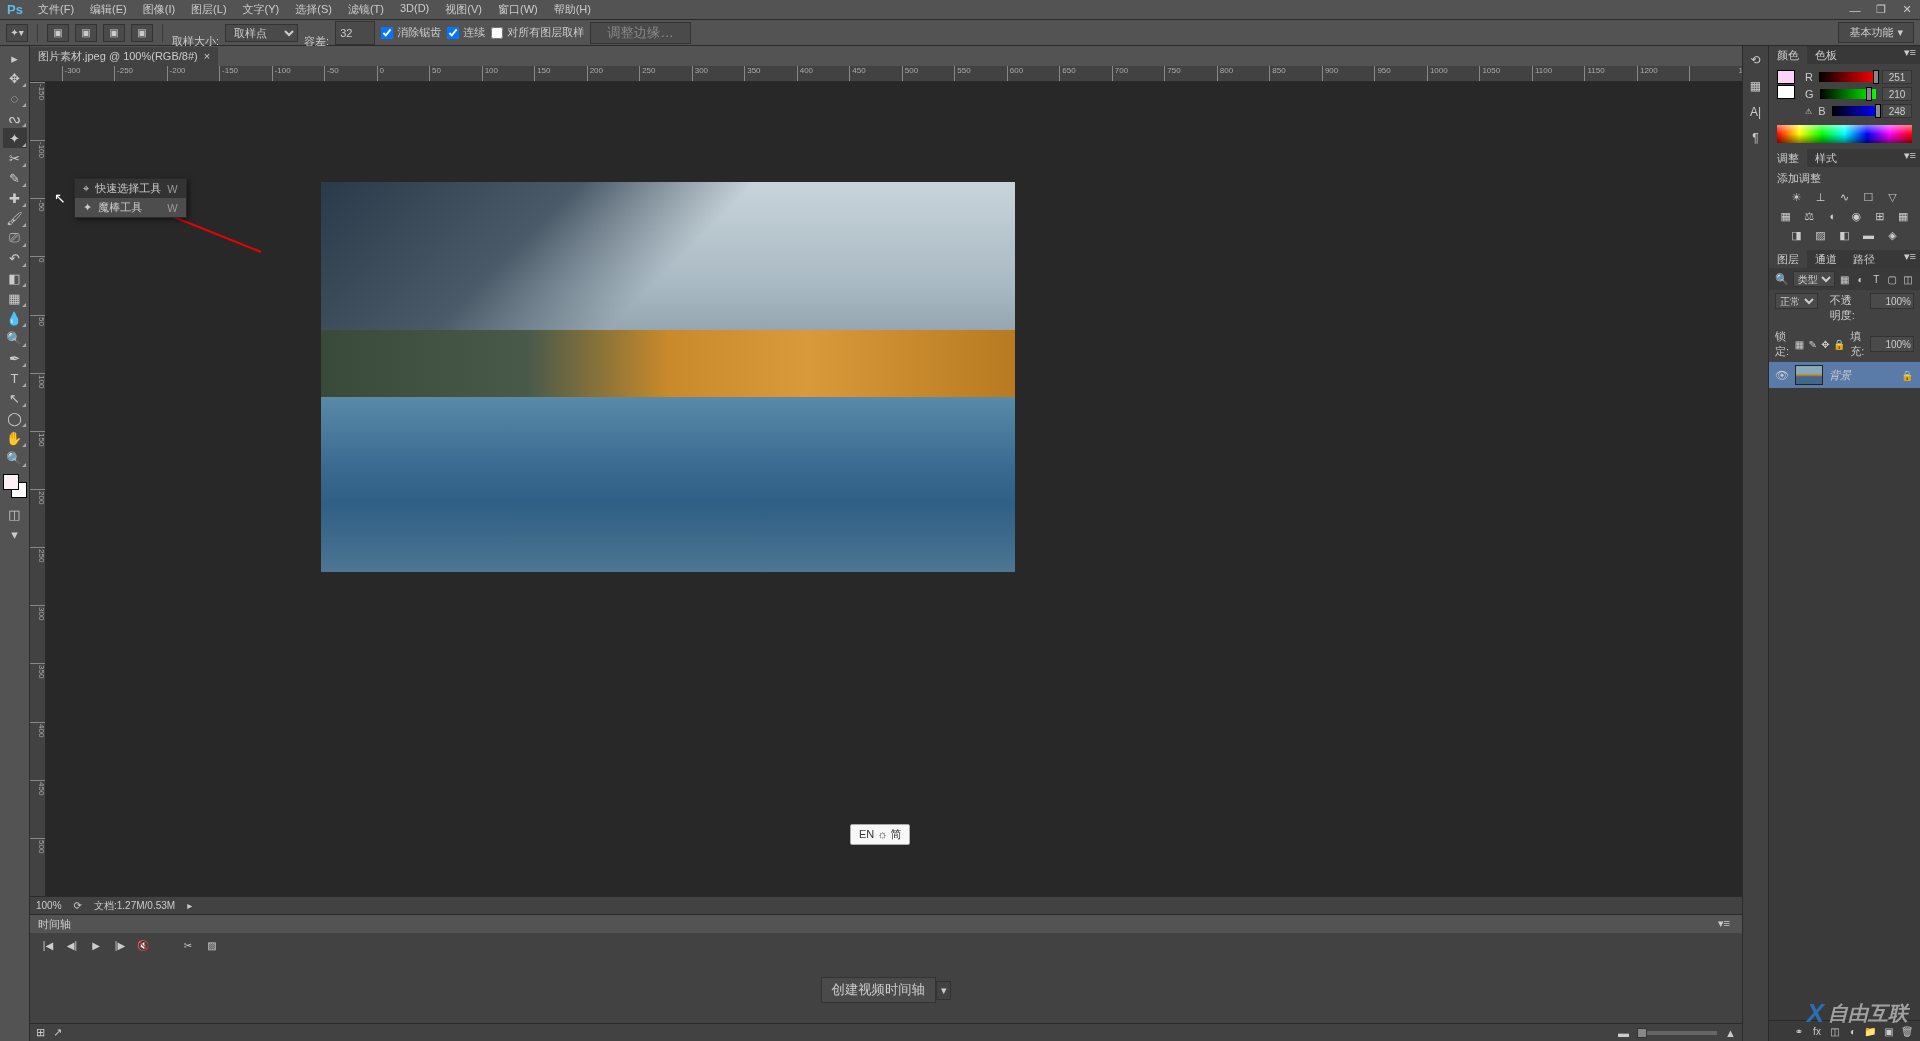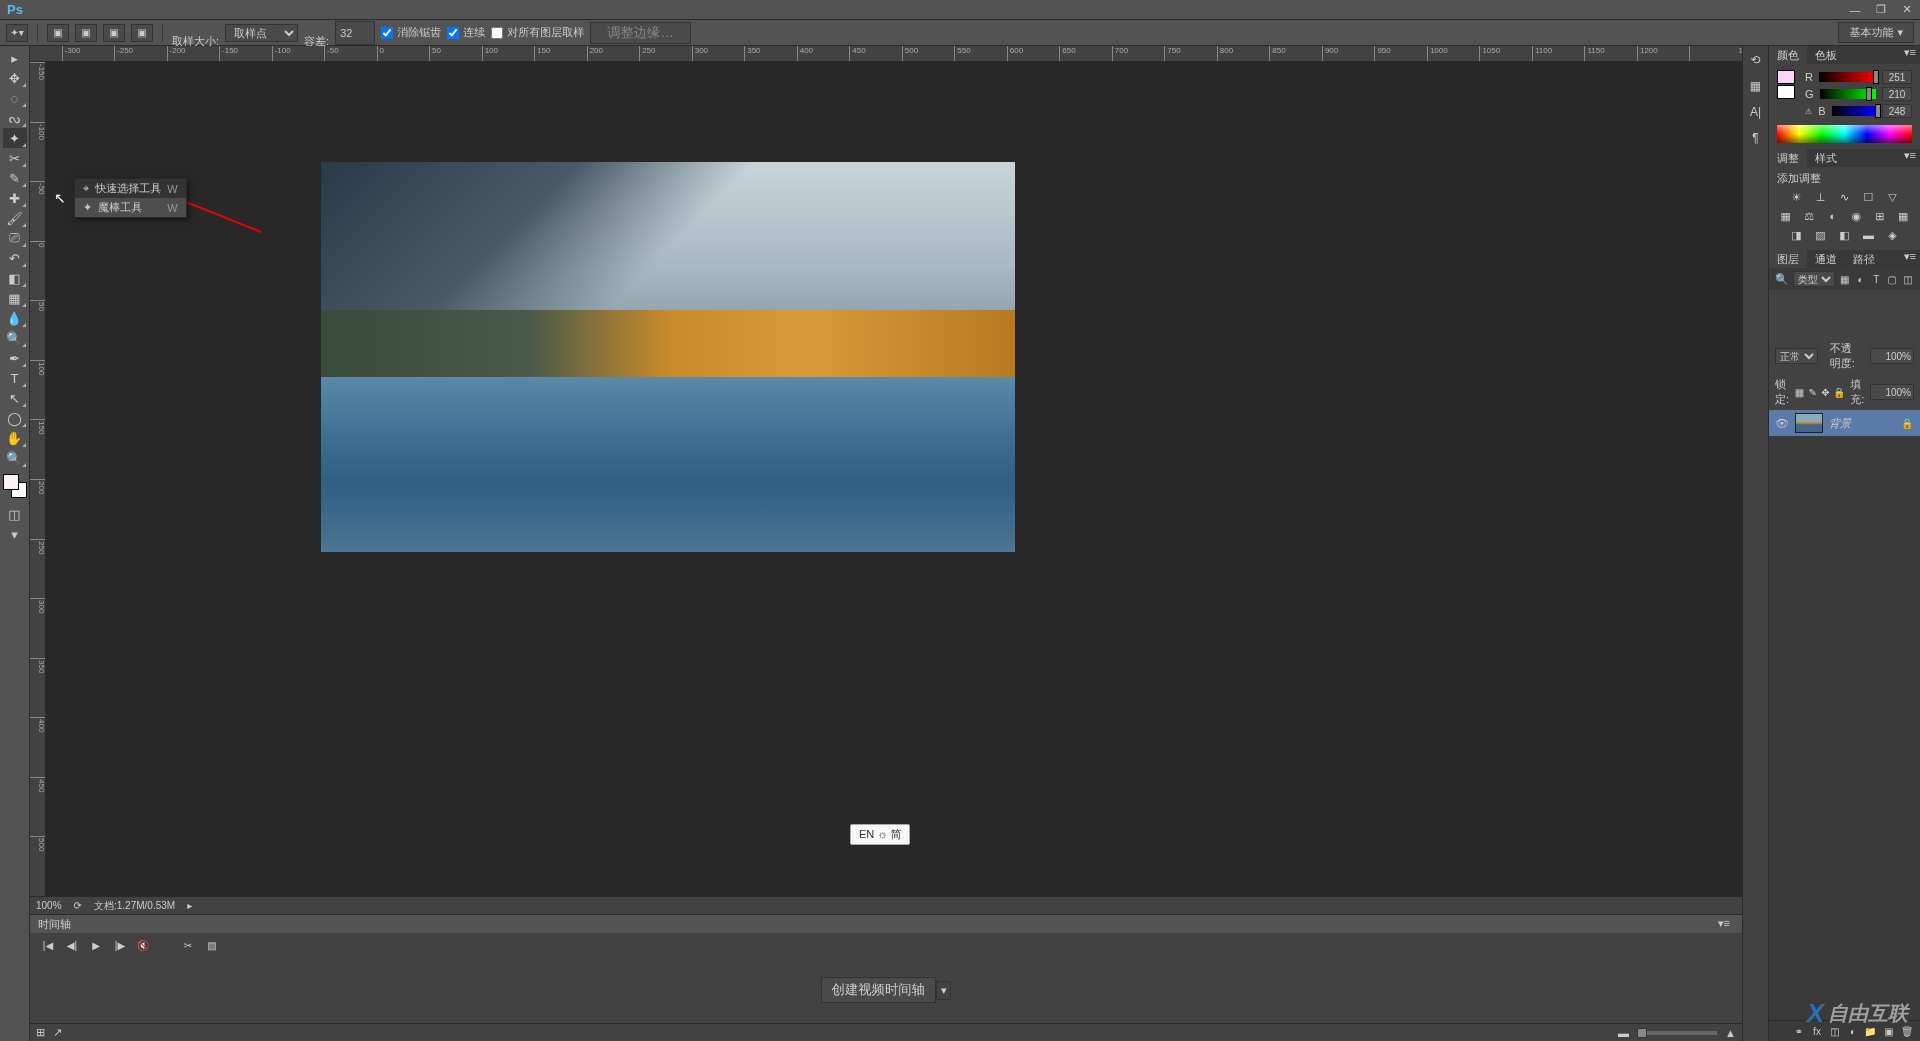--- a/index.html
+++ b/index.html
@@ -77,41 +77,54 @@
 .slider-val { width: 30px; background: #4a4a4a; border: 1px solid #333; color: #ccc; text-align: center; font-size: 10px; height: 14px; }
 .spectrum { height: 18px; background: linear-gradient(90deg, #f00, #ff0, #0f0, #0ff, #00f, #f0f, #f00); margin-top: 4px; position: relative; }
 .spectrum::before { content: ""; position: absolute; inset: 0; background: linear-gradient(180deg, #fff, transparent 50%, #000); opacity: 0.5; }
 .adjust-panel { padding: 4px 8px; }
 .adjust-row { display: flex; gap: 6px; justify-content: center; margin: 3px 0; }
 .adj-icon { width: 18px; height: 16px; display: flex; align-items: center; justify-content: center; font-size: 11px; cursor: pointer; }
 .layers-panel { flex: 1; display: flex; flex-direction: column; }
 .layer-filter { display: flex; align-items: center; gap: 4px; padding: 3px 6px; background: #3a3a3a; }
 .lf-select { background: #4a4a4a; border: 1px solid #333; color: #ccc; font-size: 10px; height: 16px; flex: 1; }
 .lf-icon { width: 14px; height: 14px; font-size: 10px; display: flex; align-items: center; justify-content: center; }
-.layer-blend { display: flex; align-items: center; gap: 12px; padding: 3px 6px; margin-top: 48px; }
+.layer-blend { display: flex; align-items: flex-start; gap: 12px; padding: 3px 6px; }
 .lb-select { background: #4a4a4a; border: 1px solid #333; color: #ccc; font-size: 10px; height: 16px; width: 70px; }
 .lb-input { background: #4a4a4a; border: 1px solid #333; color: #ccc; font-size: 10px; height: 16px; width: 44px; text-align: right; padding-right: 2px; }
 .layer-lock { display: flex; align-items: center; gap: 4px; padding: 3px 6px; }
 .layer-list { flex: 1; background: #3a3a3a; overflow: auto; }
 .layer-item { display: flex; align-items: center; gap: 6px; padding: 3px 6px; background: #5a7aa8; height: 26px; }
 .layer-eye { width: 14px; font-size: 11px; }
 .layer-thumb { width: 28px; height: 20px; background: linear-gradient(180deg, #8ab 40%, #c82 50%, #468 60%); border: 1px solid #222; }
 .layer-name { font-style: italic; }
 .layer-lock-icon { margin-left: auto; font-size: 10px; }
 .layer-footer { display: flex; gap: 4px; justify-content: flex-end; padding: 3px 6px; background: #3a3a3a; border-top: 1px solid #2a2a2a; }
 .ime-badge { position: absolute; left: 820px; top: 778px; background: #f8f8f8; color: #333; border: 1px solid #aaa; padding: 2px 8px; font-size: 11px; border-radius: 2px; }
 .watermark { position: absolute; right: 12px; bottom: 12px; font-size: 20px; font-weight: bold; font-style: italic; color: #bbb; opacity: 0.8; display: flex; align-items: center; gap: 4px; }
 .watermark .x { color: #2a7ad4; font-size: 26px; }
 .cursor-icon { position: absolute; left: 24px; top: 144px; font-size: 14px; color: #fff; z-index: 200; pointer-events: none; }
 </style>
 </head>
 <body>
 
 <div class="topbar">
   <div class="ps-logo">Ps</div>
+  <div class="menubar">
+    <div class="menu-item">文件(F)</div>
+    <div class="menu-item">编辑(E)</div>
+    <div class="menu-item">图像(I)</div>
+    <div class="menu-item">图层(L)</div>
+    <div class="menu-item">文字(Y)</div>
+    <div class="menu-item">选择(S)</div>
+    <div class="menu-item">滤镜(T)</div>
+    <div class="menu-item">3D(D)</div>
+    <div class="menu-item">视图(V)</div>
+    <div class="menu-item">窗口(W)</div>
+    <div class="menu-item">帮助(H)</div>
+  </div>
   <div class="win-controls">
     <div class="win-btn">—</div>
     <div class="win-btn">❐</div>
     <div class="win-btn">✕</div>
   </div>
 </div>
 
 <div class="optbar">
   <div class="opt-icon">✦▾</div>
   <div class="opt-sep"></div>
@@ -169,20 +182,26 @@
     <div class="tool tool-corner">🔍</div>
     <div class="color-swatch">
       <div class="fg-color"></div>
       <div class="bg-color"></div>
     </div>
     <div class="tool">◫</div>
     <div class="tool">▾</div>
   </div>
 
   <div class="canvas-area">
+    <div class="doc-tab">
+      <div class="doc-tab-inner">
+        <span>图片素材.jpeg @ 100%(RGB/8#)</span>
+        <span class="tab-close">×</span>
+      </div>
+    </div>
     <div class="ruler-top" id="ruler-h">
         <div class="ruler-mark" style="left: 1.84049%;">-300</div>
         <div class="ruler-mark" style="left: 4.90798%;">-250</div>
         <div class="ruler-mark" style="left: 7.97546%;">-200</div>
         <div class="ruler-mark" style="left: 11.0429%;">-150</div>
         <div class="ruler-mark" style="left: 14.1104%;">-100</div>
         <div class="ruler-mark" style="left: 17.1779%;">-50</div>
         <div class="ruler-mark" style="left: 20.2454%;">0</div>
         <div class="ruler-mark" style="left: 23.3129%;">50</div>
         <div class="ruler-mark" style="left: 26.3804%;">100</div>

